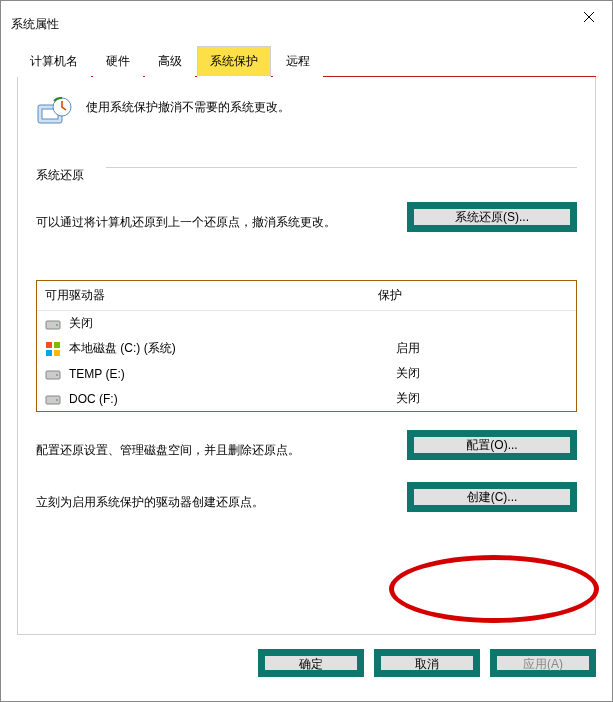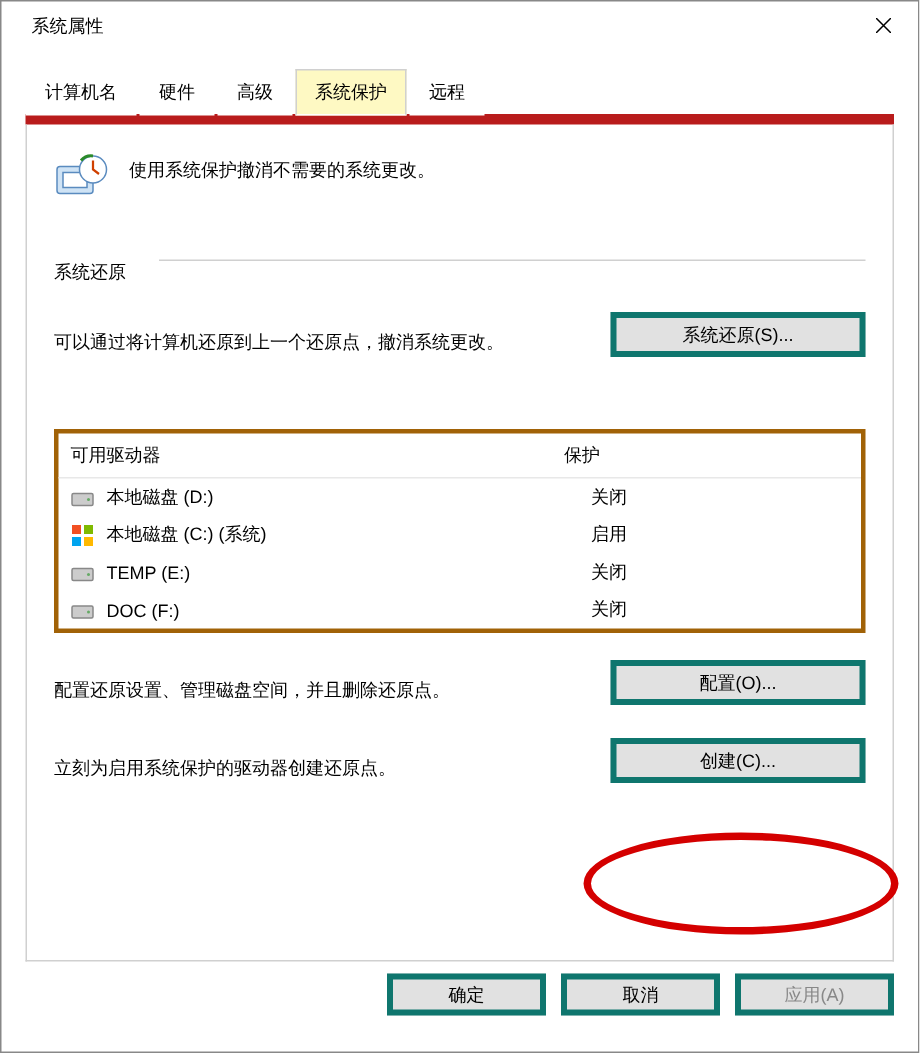--- a/index.html
+++ b/index.html
@@ -1,33 +1,33 @@
 <!DOCTYPE html>
 <html><head>
 <meta charset="utf-8">
 <style>
   html,body{margin:0;padding:0;font-family:"Microsoft YaHei","Segoe UI",Tahoma,sans-serif;font-size:12px;color:#000;background:#fff}
   .window{width:613px;height:702px;border:1px solid #888;box-sizing:border-box;background:#fff;display:flex;flex-direction:column;position:relative}
-  .titlebar{height:32px;display:flex;align-items:center;justify-content:space-between;padding-left:20px}
+  .titlebar{height:32px;display:flex;align-items:flex-end;justify-content:space-between;padding-left:10px}
   .title{font-size:12px}
   .close-btn{width:46px;height:32px;display:flex;align-items:center;justify-content:center;font-size:14px;color:#000}
   .body{flex:1;padding:12px 16px 0 16px;box-sizing:border-box}
-  .tabs{display:flex;border-bottom:7px solid #b91c1c;margin-bottom:0}
+  .tabs{display:flex;border-bottom:1px solid #b91c1c;margin-bottom:0}
   .tab{padding:6px 12px;border:1px solid transparent;border-bottom:none;margin-right:2px;background:#fff;position:relative;top:1px;color:#000}
-  .tab.active{border-color:#d0d0d0;background:#fef9c3;border-bottom:1px solid #fff}
+  .tab.active{border-color:#d0d0d0;background:#fde047;border-bottom:1px solid #fff}
   .tab-content{border:1px solid #d0d0d0;border-top:none;padding:18px 18px 0 18px;height:558px;box-sizing:border-box}
   .intro{display:flex;gap:14px;align-items:flex-start;margin-bottom:36px}
   .sys-icon{width:36px;height:36px;flex-shrink:0}
   .section-heading{display:flex;align-items:flex-start;gap:22px;margin-bottom:18px}
   .section-heading .line{flex:1;height:1px;background:#d0d0d0}
   .row{display:flex;align-items:flex-end;gap:18px;margin-bottom:22px}
   .row .text{flex:1;line-height:1.6}
-  .win-btn{width:170px;height:30px;border:4px solid #0f766e;background:#e1e1e1;font-family:inherit;font-size:12px;padding:0;cursor:default;color:#000}
+  .win-btn{width:170px;height:30px;border:7px solid #0f766e;background:#e1e1e1;font-family:inherit;font-size:12px;padding:0;cursor:default;color:#000}
   .win-btn.disabled{color:#888}
-  .drive-box{border:3px solid #a16207;margin:0 0 18px 0}
+  .drive-box{border:1px solid #a16207;margin:0 0 18px 0}
   .drive-header{display:flex;padding:6px 8px;border-bottom:1px solid #e8e8e8}
   .col-drive{flex:1}
   .col-prot{width:190px}
   .drive-rows{max-height:110px;overflow-y:scroll}
   .drive-row{display:flex;align-items:center;padding:4px 8px;gap:8px}
   .drive-icon{width:16px;height:16px;flex-shrink:0}
   .drive-name{flex:1}
   .drive-prot{width:172px}
   .section-gap{height:26px}
   .footer{height:52px;display:flex;justify-content:flex-end;gap:10px;padding-right:16px}
@@ -91,21 +91,20 @@
           <div class="col-drive">可用驱动器</div>
           <div class="col-prot">保护</div>
         </div>
         <div class="drive-rows">
 
         <div class="drive-row">
               <svg class="drive-icon" viewBox="0 0 16 16">
                 <rect x="1" y="5" width="14" height="8" rx="1" class="drv"></rect>
                 <circle cx="12" cy="9" r="1" fill="#6a6"></circle>
               </svg>
-              <div class="drive-name">本地磁盘 (D:)</div>
               <div class="drive-prot">关闭</div>
             </div>
             <div class="drive-row">
               <svg class="drive-icon win-logo" viewBox="0 0 16 16">
                 <rect x="1" y="1" width="6" height="6" fill="#f25022"></rect>
                 <rect x="9" y="1" width="6" height="6" fill="#7fba00"></rect>
                 <rect x="1" y="9" width="6" height="6" fill="#00a4ef"></rect>
                 <rect x="9" y="9" width="6" height="6" fill="#ffb900"></rect>
               </svg>
               <div class="drive-name">本地磁盘 (C:) (系统)</div>

